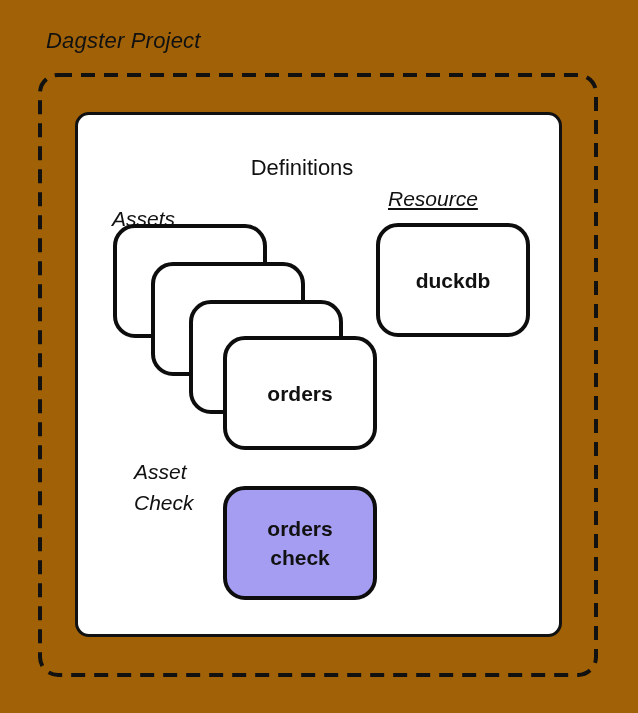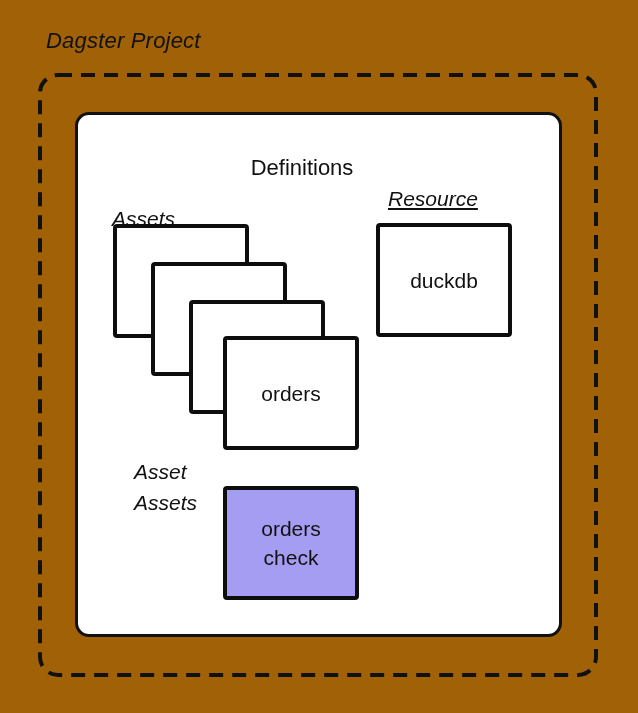--- a/index.html
+++ b/index.html
@@ -47,32 +47,33 @@
   .group-label {
     font-size: 21px;
     font-style: italic;
     line-height: 31px;
     white-space: pre-line;
   }
   .assets-label   { left: 112px; top: 183px; margin-top: 20px; }
   .resource-label { left: 388px; top: 183px; text-decoration: underline; }
   .asset-check-label { left: 134px; top: 456px; }
   .node {
-    width: 136px; height: 114px;
+    width: 154px; height: 114px;
     border: 4.5px solid #0d0d0d;
-    border-radius: 4px;
+    border-radius: 22px;
     box-sizing: border-box;
     background: #ffffff;
     display: flex;
     flex-direction: column;
     align-items: center;
     justify-content: center;
     font-size: 21px;
     line-height: 29px;
     text-align: center;
+    font-weight: bold;
   }
   .card-1 { left: 113px; top: 224px; }
   .card-2 { left: 151px; top: 262px; }
   .card-3 { left: 189px; top: 300px; }
   .card-front { left: 223px; top: 336px; }
   .duckdb-node { left: 376px; top: 223px; }
   .orders-check-node {
     left: 223px; top: 486px;
     background: #a49df1;
   }
@@ -97,21 +98,21 @@
   </svg>
 
   <div class="abs project-title">Dagster Project</div>
 
   <div class="abs definitions-box"></div>
   <div class="abs definitions-title">Definitions</div>
 
   <div class="abs group-label assets-label">Assets</div>
   <div class="abs group-label resource-label">Resource</div>
   <div class="abs group-label asset-check-label">Asset
-Assets</div>
+Check</div>
 
   <div class="abs node card-1"></div>
   <div class="abs node card-2"></div>
   <div class="abs node card-3"></div>
   <div class="abs node card-front">
     <span>orders</span>
   </div>
 
   <div class="abs node duckdb-node">
     <span>duckdb</span>

